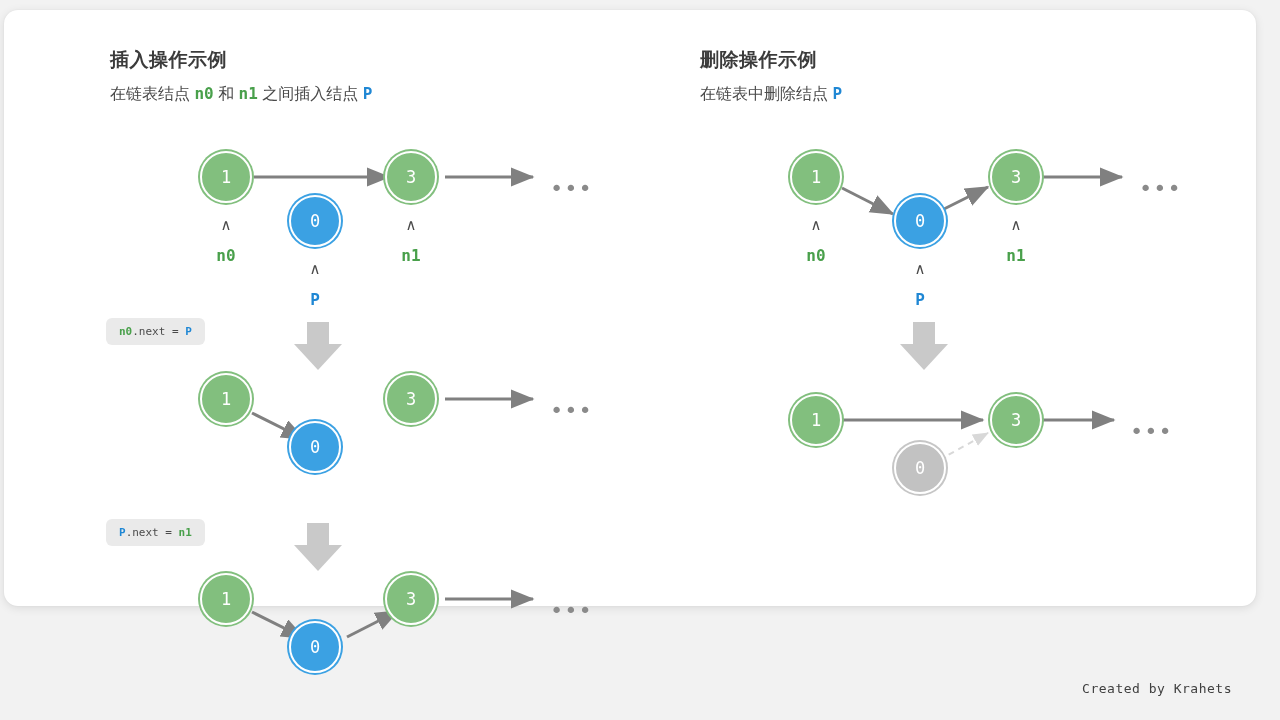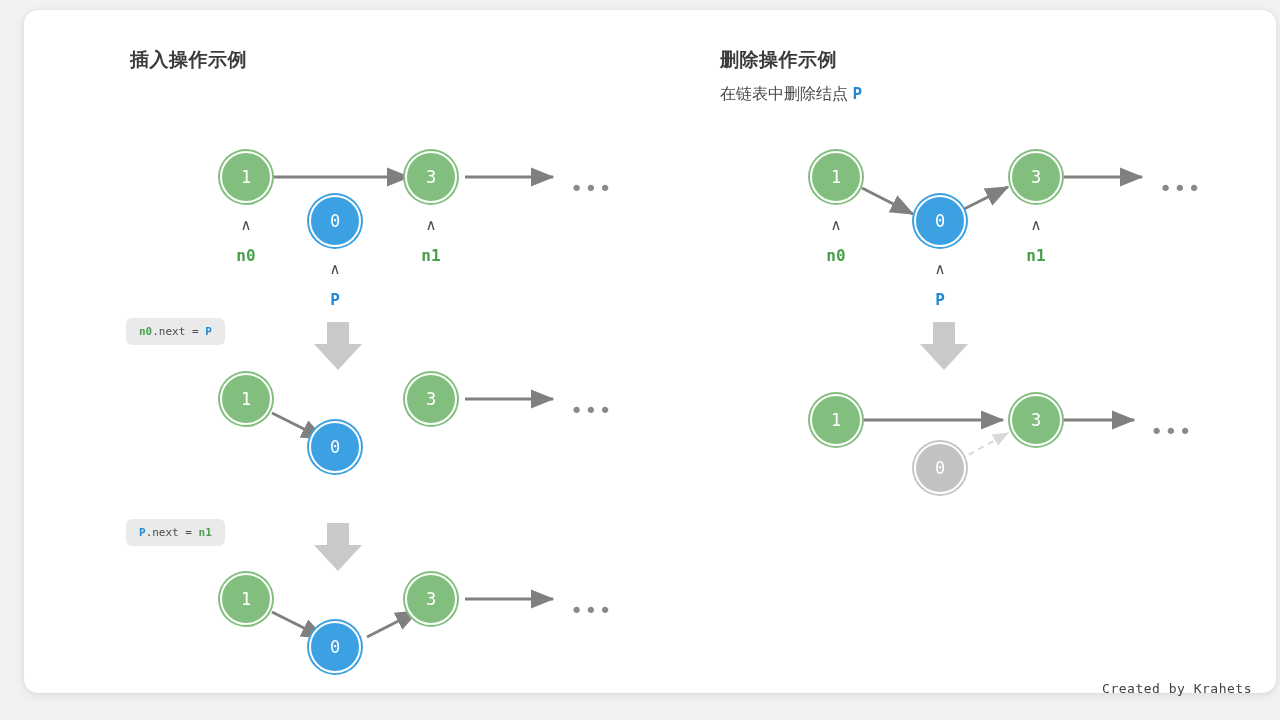--- a/index.html
+++ b/index.html
@@ -3,22 +3,22 @@
 <meta charset="utf-8">
 <style>
   html,body{margin:0;padding:0;}
   body{
     width:1280px;height:720px;
     background:#f2f2f2;
     font-family:"Liberation Sans","DejaVu Sans",sans-serif;
     overflow:hidden;
   }
   .card{
-    position:absolute;left:24px;top:10px;
-    width:1252px;height:683px;
+    position:absolute;left:4px;top:10px;
+    width:1252px;height:596px;
     background:#ffffff;
     border-radius:14px;
     box-shadow:0 2px 10px rgba(0,0,0,0.10), 0 0 2px rgba(0,0,0,0.06);
   }
   .stage{position:absolute;left:0;top:0;width:1252px;height:700px;}
 
   
   .panel-title{
     position:absolute;
     font-size:19px;font-weight:bold;color:#3b3b3b;
@@ -129,20 +129,23 @@
     <g>
       <path d="M303,513 h22 v22 h13 l-24,26 l-24,-26 h13 z" fill="#c9c9c9"></path>
     </g>
     <g>
       <path d="M909,312 h22 v22 h13 l-24,26 l-24,-26 h13 z" fill="#c9c9c9"></path>
     </g>
   </svg>
 
   <div class="panel-title" style="left:106px;top:37px;">插入操作示例</div>
 
+  <div class="panel-sub" style="left:106px;top:74px;">
+    <span>在链表结点 </span><span class="mono g">n0</span><span> 和 </span><span class="mono g">n1</span><span> 之间插入结点 </span><span class="mono b">P</span>
+  </div>
 
   <div class="node green" style="left:196px;top:141px;">1</div>
   <div class="node blue" style="left:285px;top:185px;">0</div>
   <div class="node green" style="left:381px;top:141px;">3</div>
   <div class="dots" style="left:546px;top:168px;">•••</div>
 
   <div class="caret" style="left:202px;top:208px;">∧</div>
   <div class="ptr-label g" style="left:192px;top:238px;">n0</div>
   <div class="caret" style="left:291px;top:252px;">∧</div>
   <div class="ptr-label b" style="left:281px;top:282px;">P</div>

